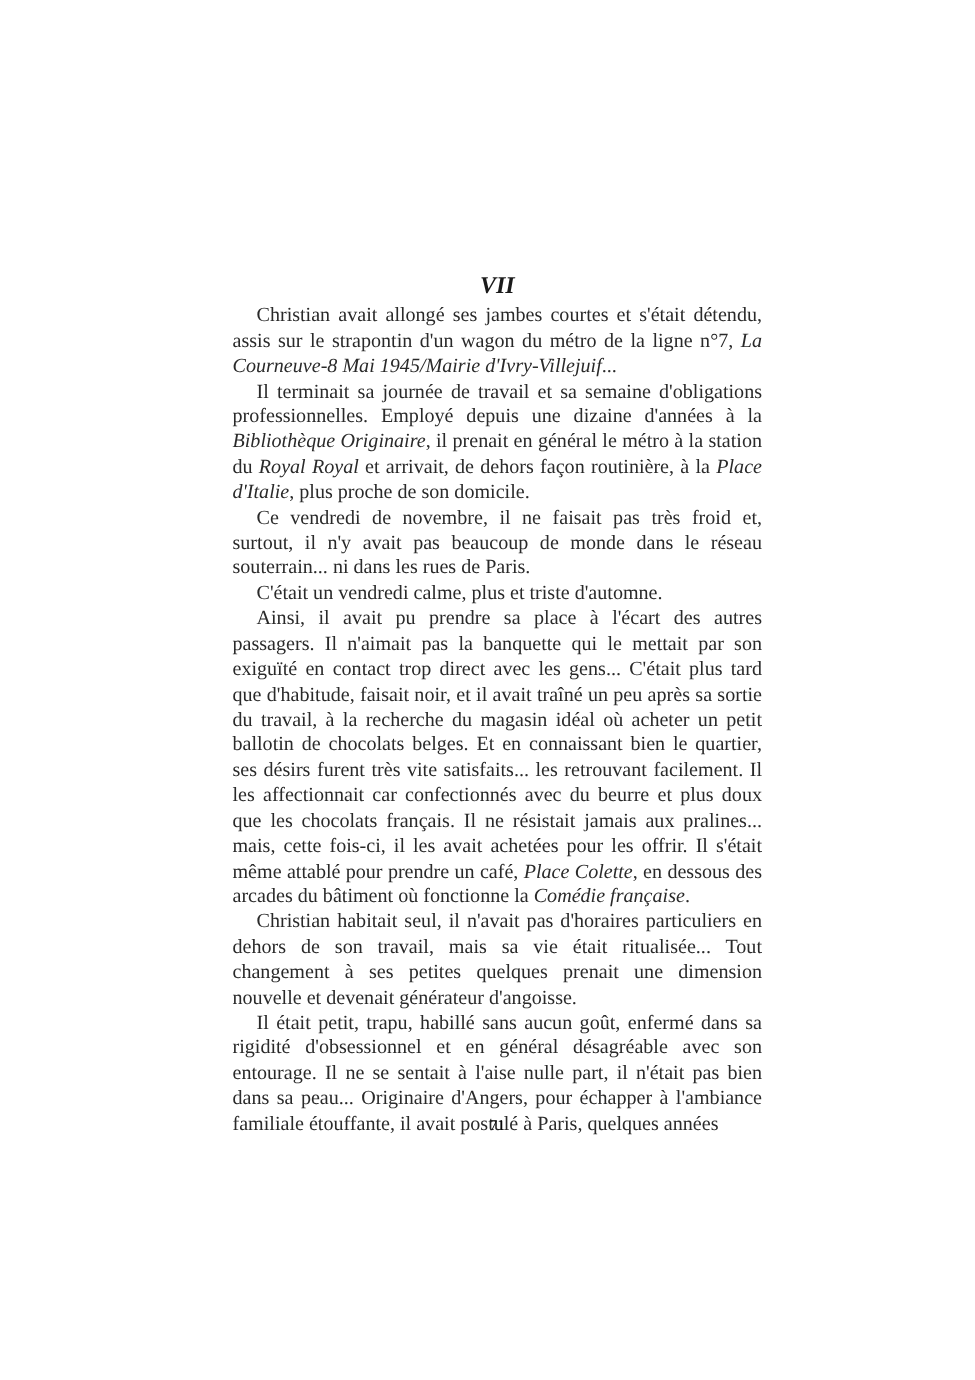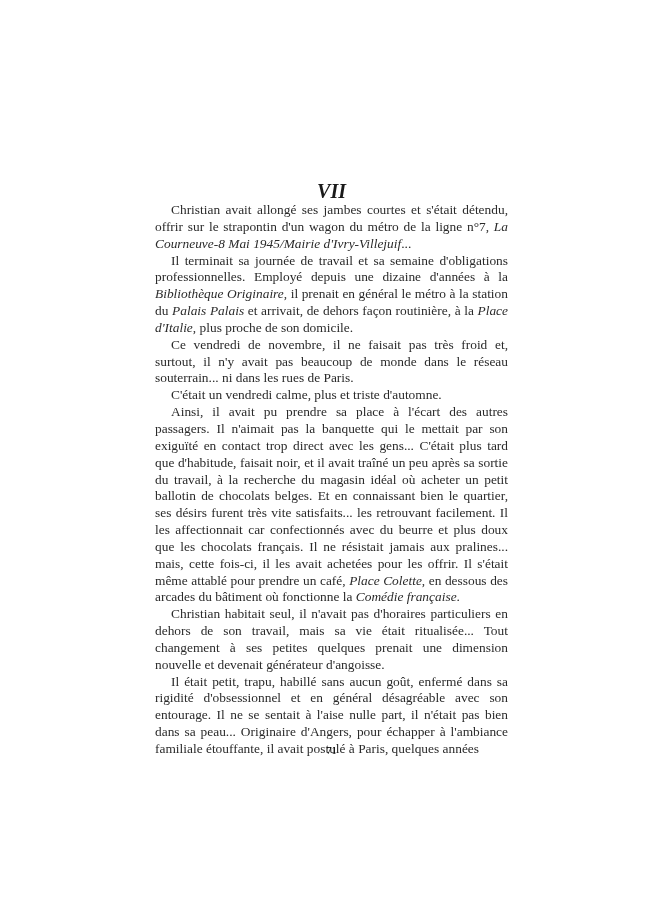--- a/index.html
+++ b/index.html
@@ -5,21 +5,21 @@
   html, body { margin: 0; padding: 0; background: #ffffff; }
   body { width: 650px; height: 920px; position: relative; overflow: hidden; }
   .page {
     position: absolute; left: 0; top: 0; width: 650px; height: 920px; background: #ffffff;
   }
   .title {
     position: absolute; left: 155px; width: 353px; top: 182px;
     text-align: center;
     font-family: "Liberation Serif", "DejaVu Serif", serif;
     font-style: italic; font-weight: bold;
-    font-size: 20px; line-height: 18px; color: #1a1a1a;
+    font-size: 16px; line-height: 18px; color: #1a1a1a;
   }
   .body {
     position: absolute; left: 155px; top: 202px; width: 353px;
     font-family: "Liberation Serif", "DejaVu Serif", serif;
     font-size: 13.4px; line-height: 16.85px; color: #2a2a2a;
     text-align: justify; hyphens: none;
   }
   .body p { margin: 0; text-indent: 16px; }
   .body em { font-style: italic; }
   .page-number {
@@ -30,24 +30,24 @@
   }
 </style>
 </head>
 <body>
 
 <div class="page">
   <div class="title">VII</div>
 
   <div class="body">
     <p>
-      <span>Christian avait allongé ses jambes courtes et s'était détendu, offrir sur le strapontin d'un wagon du métro de la ligne n°7, </span><em>La Courneuve-8 Mai 1945/Mairie d'Ivry-Villejuif</em><span>...</span>
+      <span>Christian avait allongé ses jambes courtes et s'était détendu, assis sur le strapontin d'un wagon du métro de la ligne n°7, </span><em>La Courneuve-8 Mai 1945/Mairie d'Ivry-Villejuif</em><span>...</span>
     </p>
     <p>
-      <span>Il terminait sa journée de travail et sa semaine d'obligations professionnelles. Employé depuis une dizaine d'années à la </span><em>Bibliothèque Originaire</em><span>, il prenait en général le métro à la station du </span><em>Palais Palais</em><span> et arrivait, de dehors façon routinière, à la </span><em>Place d'Italie</em><span>, plus proche de son domicile.</span>
+      <span>Il terminait sa journée de travail et sa semaine d'obligations professionnelles. Employé depuis une dizaine d'années à la </span><em>Bibliothèque Originaire</em><span>, il prenait en général le métro à la station du </span><em>Royal Royal</em><span> et arrivait, de dehors façon routinière, à la </span><em>Place d'Italie</em><span>, plus proche de son domicile.</span>
     </p>
     <p>
       <span>Ce vendredi de novembre, il ne faisait pas très froid et, surtout, il n'y avait pas beaucoup de monde dans le réseau souterrain... ni dans les rues de Paris.</span>
     </p>
     <p>
       <span>C'était un vendredi calme, plus et triste d'automne.</span>
     </p>
     <p>
       <span>Ainsi, il avait pu prendre sa place à l'écart des autres passagers. Il n'aimait pas la banquette qui le mettait par son exiguïté en contact trop direct avec les gens... C'était plus tard que d'habitude, faisait noir, et il avait traîné un peu après sa sortie du travail, à la recherche du magasin idéal où acheter un petit ballotin de chocolats belges. Et en connaissant bien le quartier, ses désirs furent très vite satisfaits... les retrouvant facilement. Il les affectionnait car confectionnés avec du beurre et plus doux que les chocolats français. Il ne résistait jamais aux pralines... mais, cette fois-ci, il les avait achetées pour les offrir. Il s'était même attablé pour prendre un café, </span><em>Place Colette</em><span>, en dessous des arcades du bâtiment où fonctionne la </span><em>Comédie française</em><span>.</span>
     </p>

